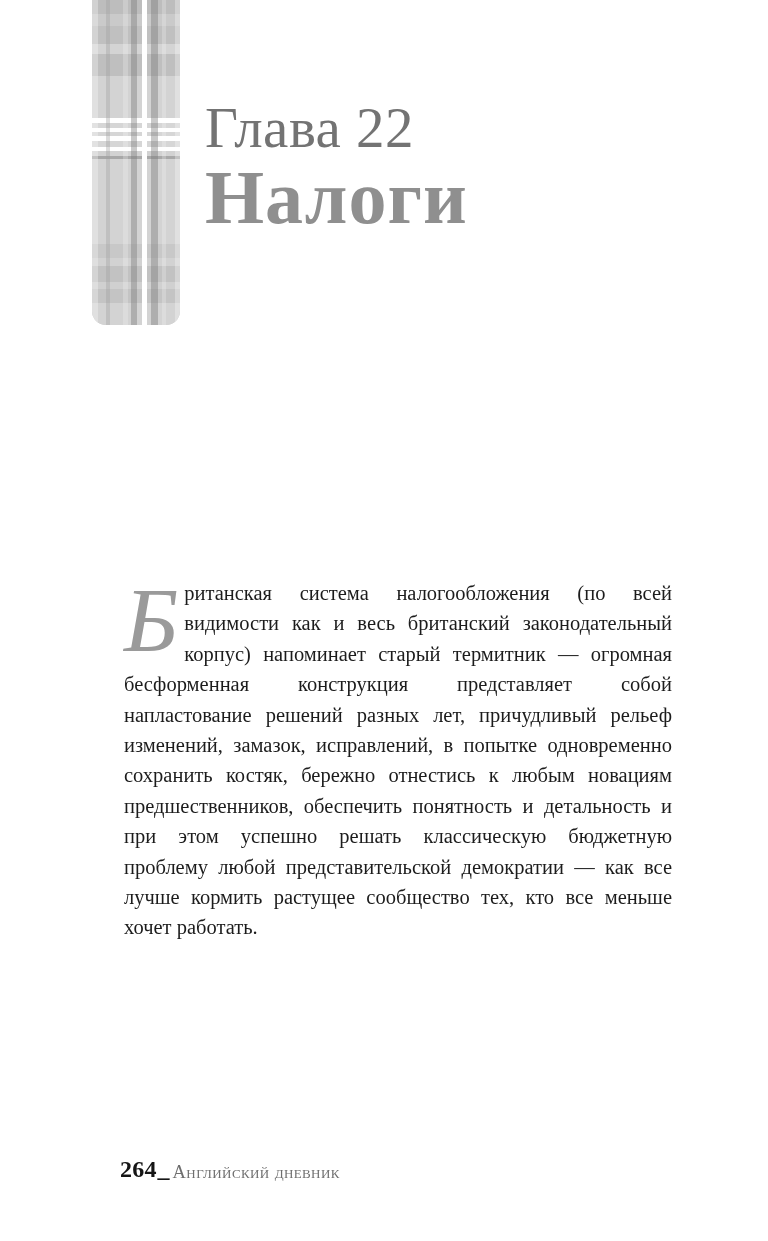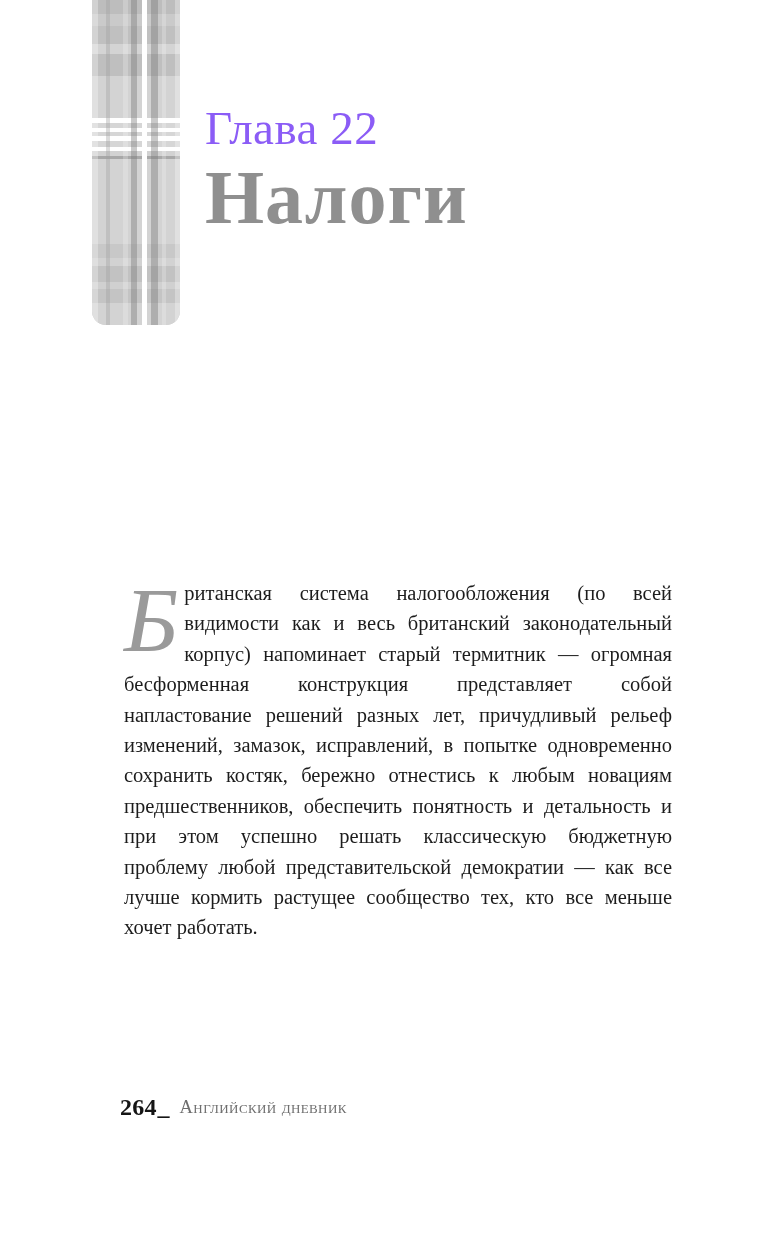--- a/index.html
+++ b/index.html
@@ -82,23 +82,23 @@
   .vb8 { left: 83px; width: 5px;  background: rgba(255,255,255,0.30); }
 
   
   #chapter-head {
     position: absolute;
     left: 205px;
     top: 100px;
     width: 470px;
   }
   #chapter-label {
-    font-size: 47px;
+    font-size: 57px;
     line-height: 56px;
-    color: #8b5cf6;
+    color: #737373;
     letter-spacing: 0.5px;
     white-space: nowrap;
   }
   #chapter-title {
     font-size: 76px;
     line-height: 86px;
     font-weight: bold;
     color: #8f8f8f;
     letter-spacing: 1px;
     white-space: nowrap;
@@ -132,42 +132,42 @@
     line-height: 72px;
     color: #9a9a9a;
     margin: 6px 6px 0 0;
     font-family: "Liberation Serif", "DejaVu Serif", serif;
   }
 
   
   #footer {
     position: absolute;
     left: 120px;
-    top: 1094px;
+    top: 1156px;
     display: flex;
-    align-items: center;
+    align-items: flex-end;
   }
   #folio {
     font-size: 24px;
     font-weight: bold;
     color: #151515;
     letter-spacing: 0.2px;
   }
   #folio-sep {
     font-size: 24px;
     font-weight: bold;
     color: #151515;
     margin: 0 1px;
   }
   #running-title {
     font-size: 18.5px;
     color: #6e6e6e;
     font-variant: small-caps;
     letter-spacing: 0.4px;
-    margin-left: 9px;
+    margin-left: 2px;
   }
 </style>
 </head>
 <body>
 
 <div id="page">
 
   <div id="plaid">
     <div class="hband hb1"></div>
     <div class="hband hb2"></div>

